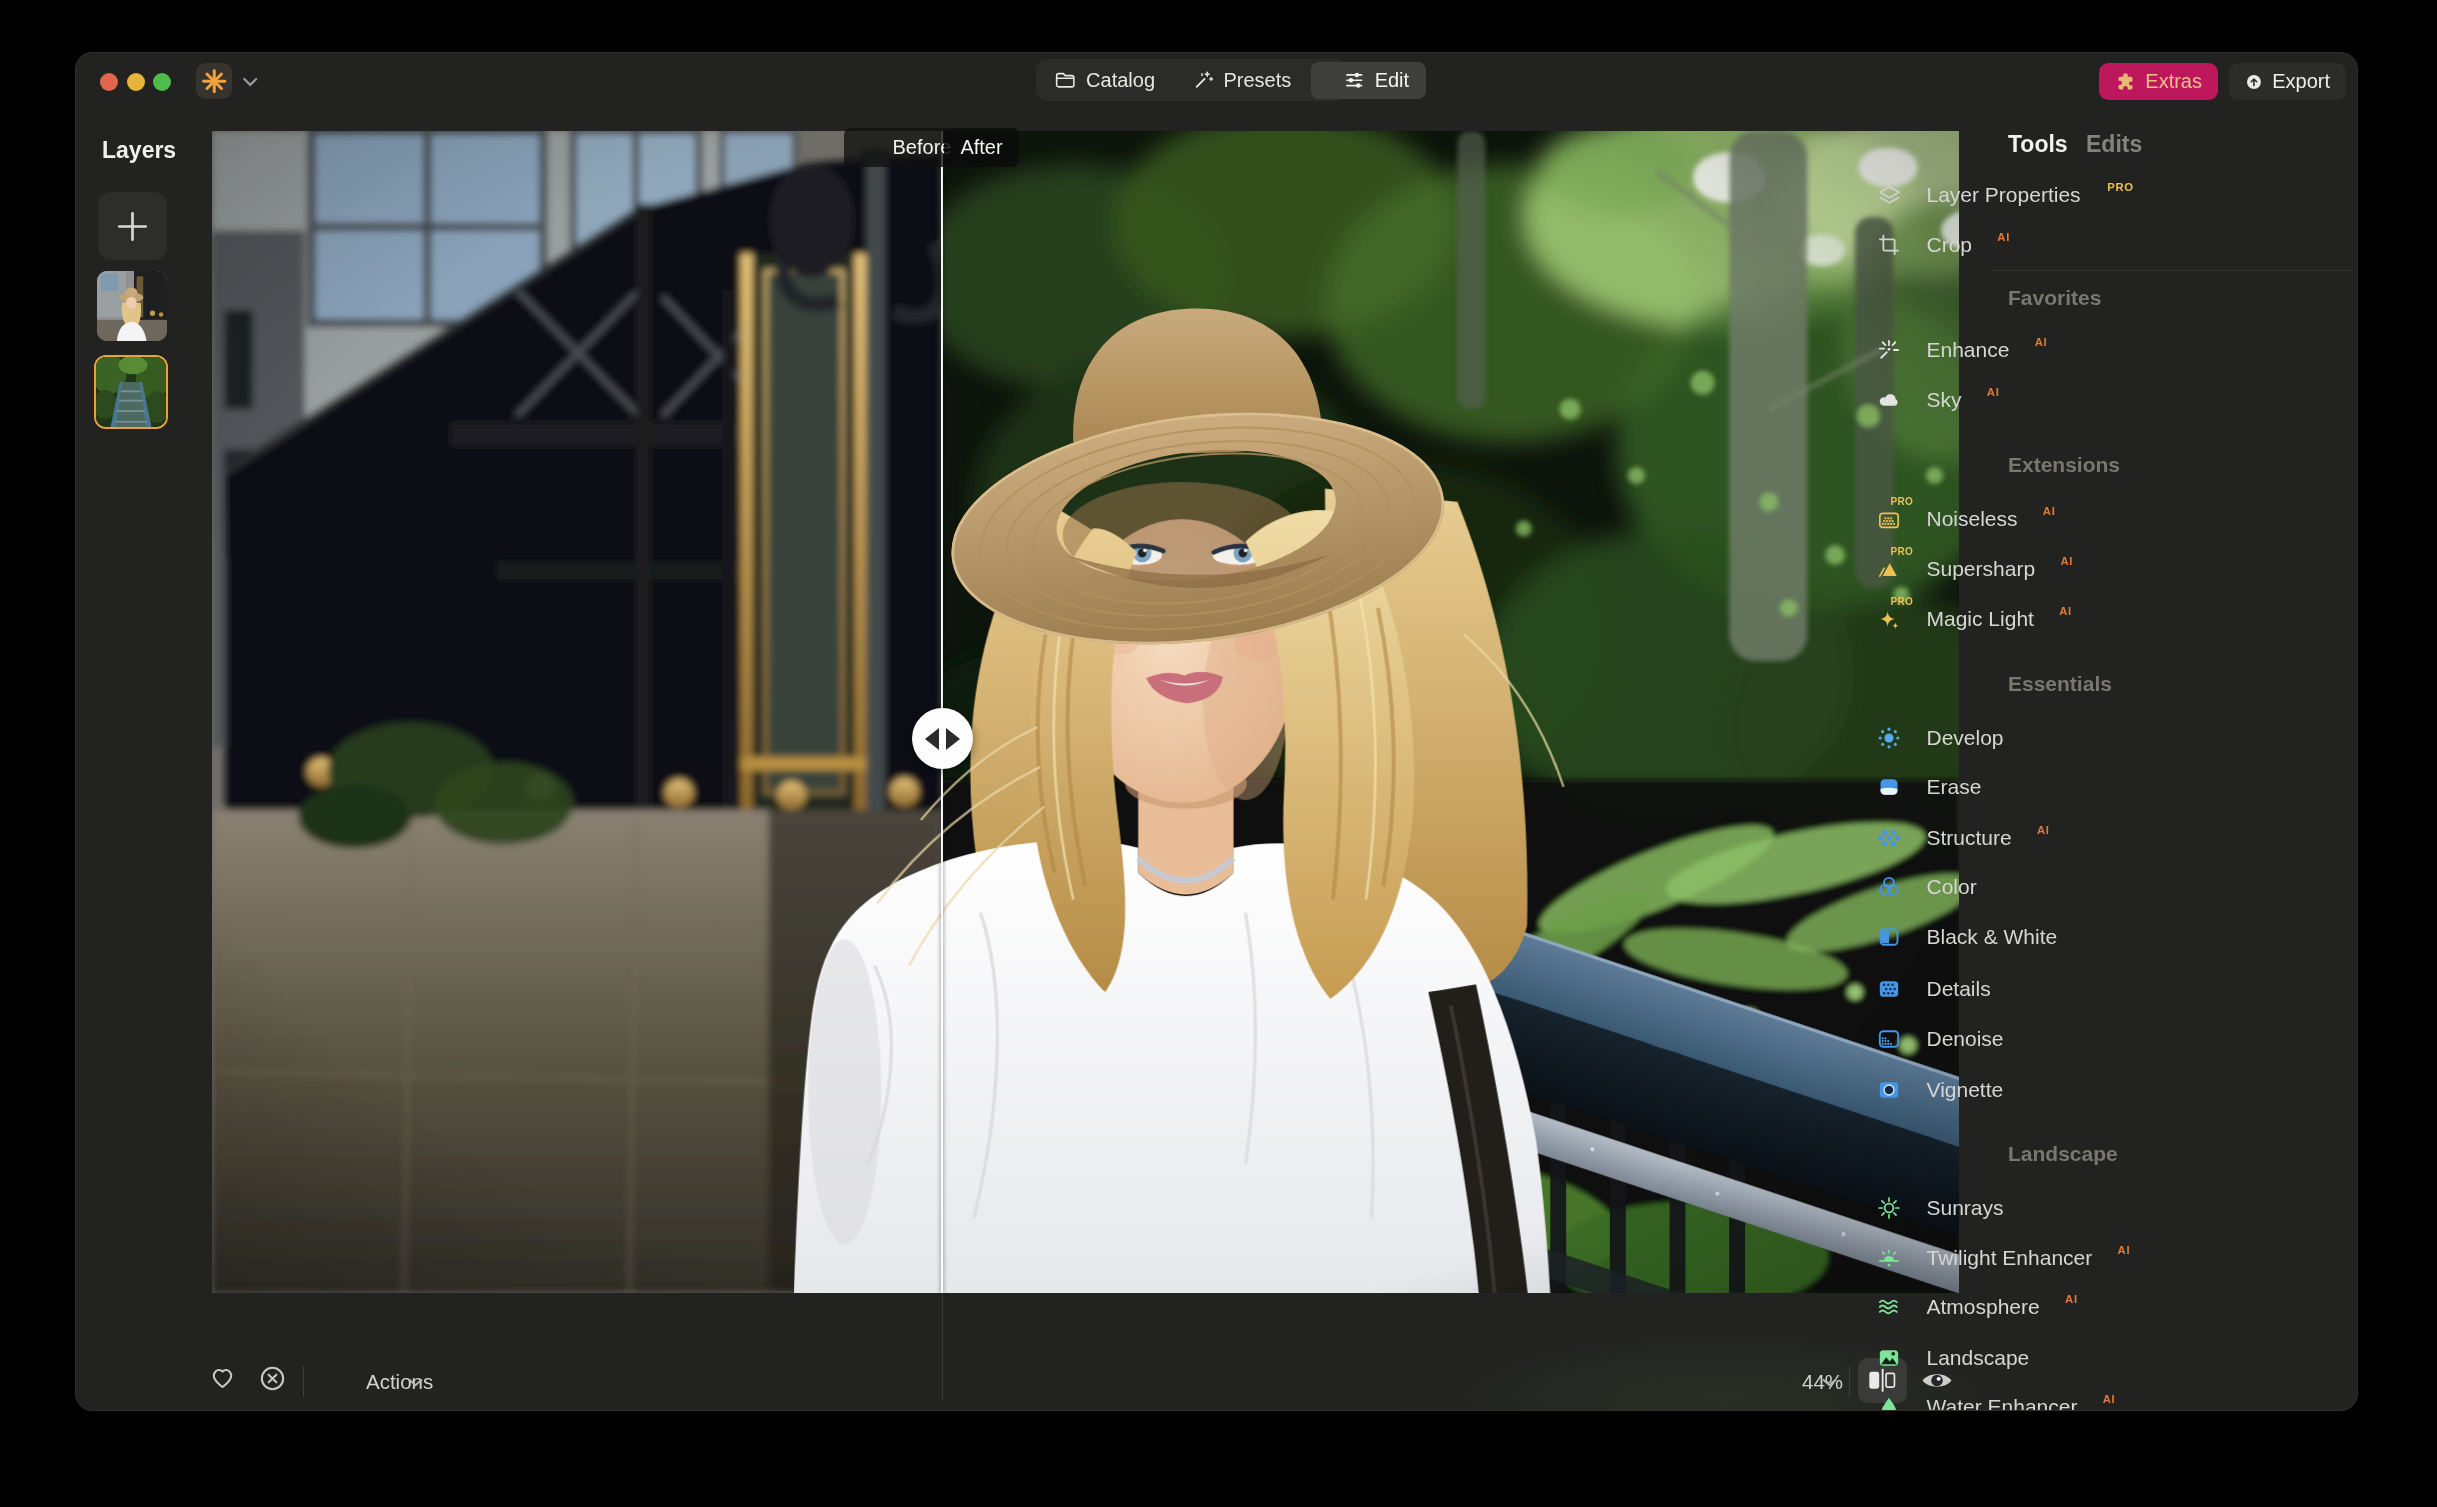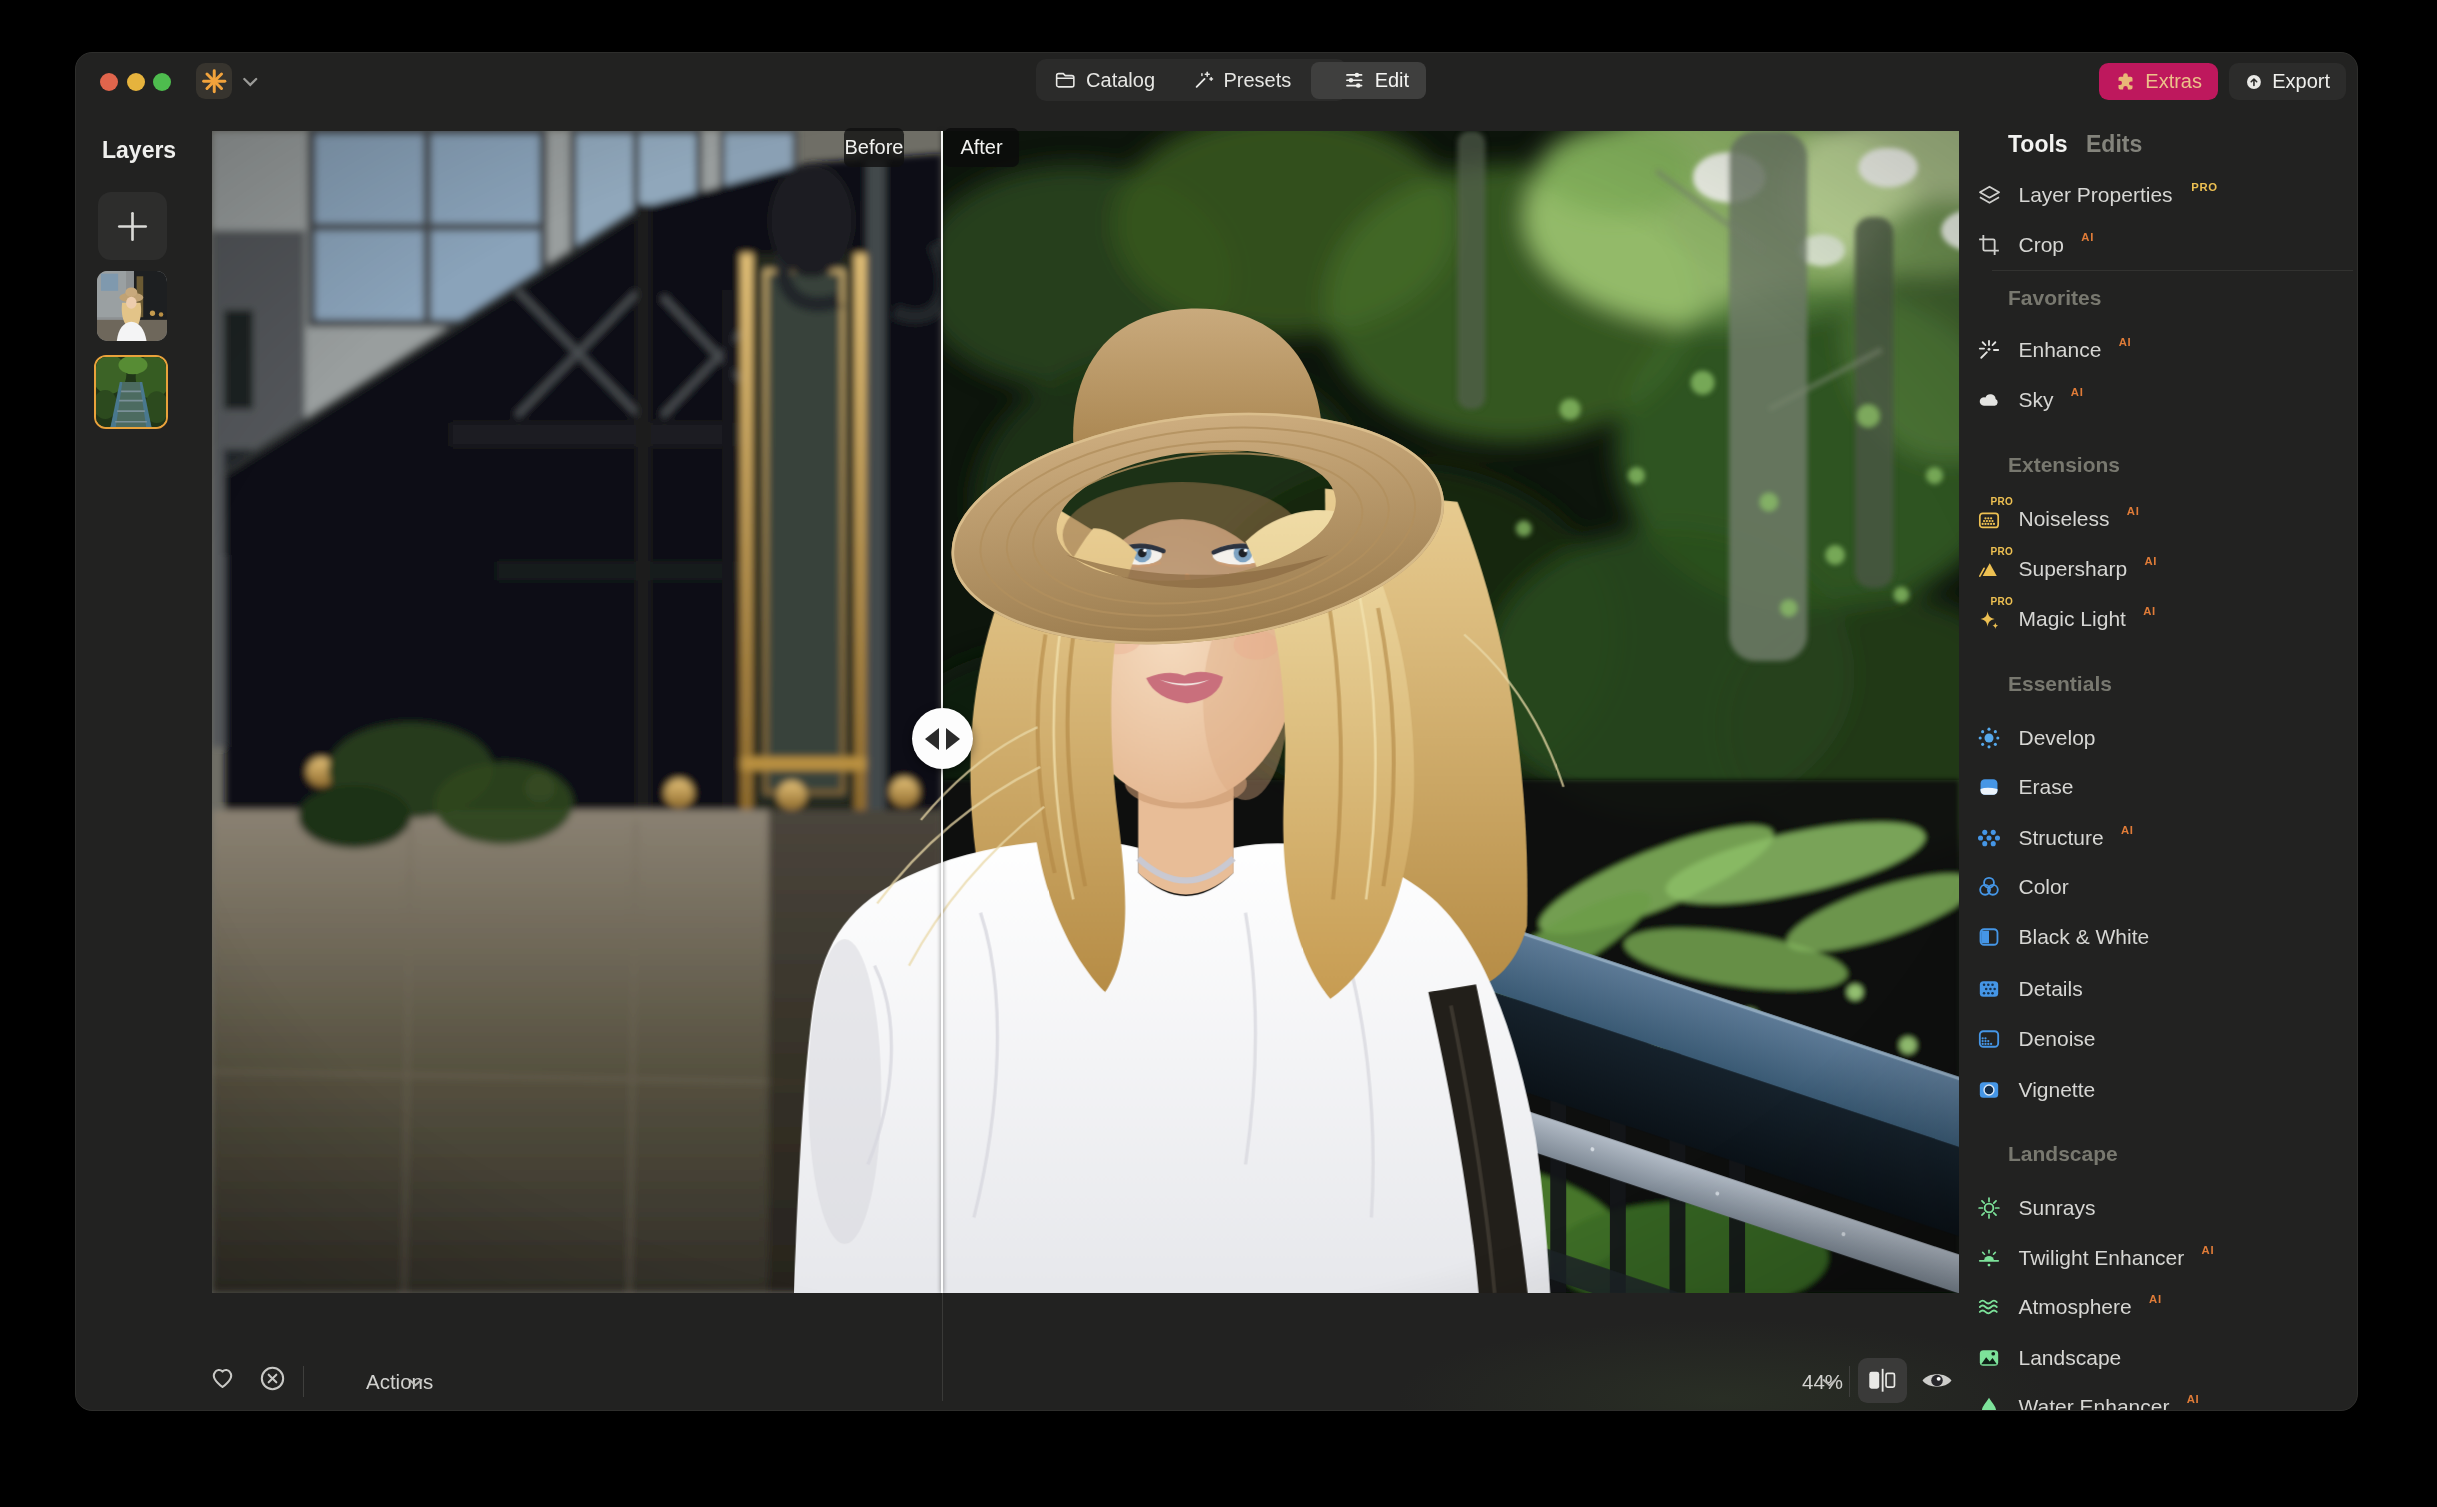--- a/index.html
+++ b/index.html
@@ -33,34 +33,34 @@
   #divider-line{position:absolute;left:940px;top:130px;width:2px;height:1162px;background:rgba(255,255,255,.95);
     box-shadow:0 0 4px rgba(0,0,0,.6);}
   #divider-tail{position:absolute;left:941px;top:1292px;width:1.3px;height:108px;background:#3a3a38;}
   #handle{position:absolute;left:911px;top:707px;width:61px;height:61px;border-radius:50%;background:#fdfdfd;
     box-shadow:0 2.6px 9.3px rgba(0,0,0,.45);display:flex;align-items:center;justify-content:center;gap:6.6px;}
   .tri{width:0;height:0;border-top:11.3px solid transparent;border-bottom:11.3px solid transparent;}
   .tri.l{border-right:14px solid #2b2b2b;}
   .tri.r{border-left:14px solid #2b2b2b;}
   .balabel{position:absolute;top:127px;height:39px;border-radius:6.6px;background:rgba(16,16,16,.78);
     color:#f2f2f0;font-size:20px;display:flex;align-items:center;justify-content:center;}
-  #label-before{left:843px;width:60px;}
+  #label-before{left:843px;width:60px;padding-left:48px;}
   #label-after{left:943px;width:75px;background:rgba(12,12,12,.85);}
   
   .bbar-ic{position:absolute;top:1363px;}
   .vdiv{position:absolute;width:1.3px;background:#3f3f3d;top:1365px;height:30.5px;}
   .btxt{position:absolute;top:1369px;font-size:20.5px;color:#d2d2cf;margin-left:36px;}
   #compare-btn{position:absolute;left:1857px;top:1357px;width:49px;height:45px;border-radius:9.3px;background:#3a3a39;
     display:flex;align-items:center;justify-content:center;}
   
   #tools-title{position:absolute;left:2007px;top:130px;font-size:23px;font-weight:bold;color:#f3f3f1;}
   #edits-title{position:absolute;left:2085px;top:130px;font-size:23px;font-weight:bold;color:#84847c;}
   .sect-div{position:absolute;left:1991px;width:361px;height:1.3px;background:#323230;}
   .sect-h{position:absolute;left:2007px;font-size:21px;font-weight:bold;color:#78786f;}
-  .tool-row{position:absolute;left:1975px;width:371px;height:32px;display:flex;align-items:center;gap:16px;}
+  .tool-row{position:absolute;left:1875px;width:371px;height:32px;display:flex;align-items:center;gap:24px;}
   .t-icon{position:relative;width:26.5px;height:26.5px;flex:0 0 26.5px;display:flex;align-items:center;justify-content:center;}
   .t-label{font-size:21px;color:#d6d6d3;white-space:nowrap;}
   .ai-sup{font-size:11.3px;font-weight:bold;color:#e07c38;position:relative;top:-8px;margin-left:1.3px;letter-spacing:0.7px;}
   .pro-sup{font-size:11.3px;font-weight:bold;color:#edc052;position:relative;top:-8px;margin-left:2.6px;letter-spacing:0.7px;}
   .pro-badge{position:absolute;right:-10.6px;top:-9.3px;font-size:10px;font-weight:bold;color:#edc052;letter-spacing:0.3px;}
   #glow{position:absolute;left:1391px;top:1318px;width:662px;height:159px;
     background:radial-gradient(ellipse at center,rgba(70,95,52,.20),rgba(0,0,0,0) 70%);}
 </style>
 </head>
 <body>

